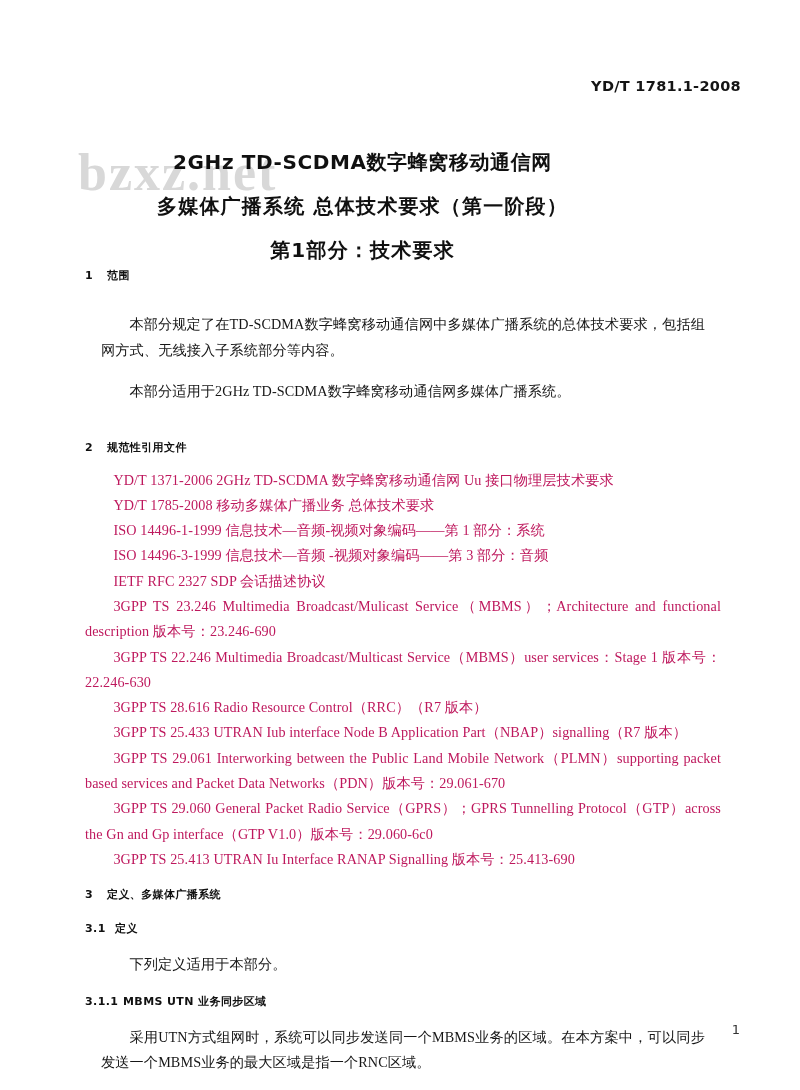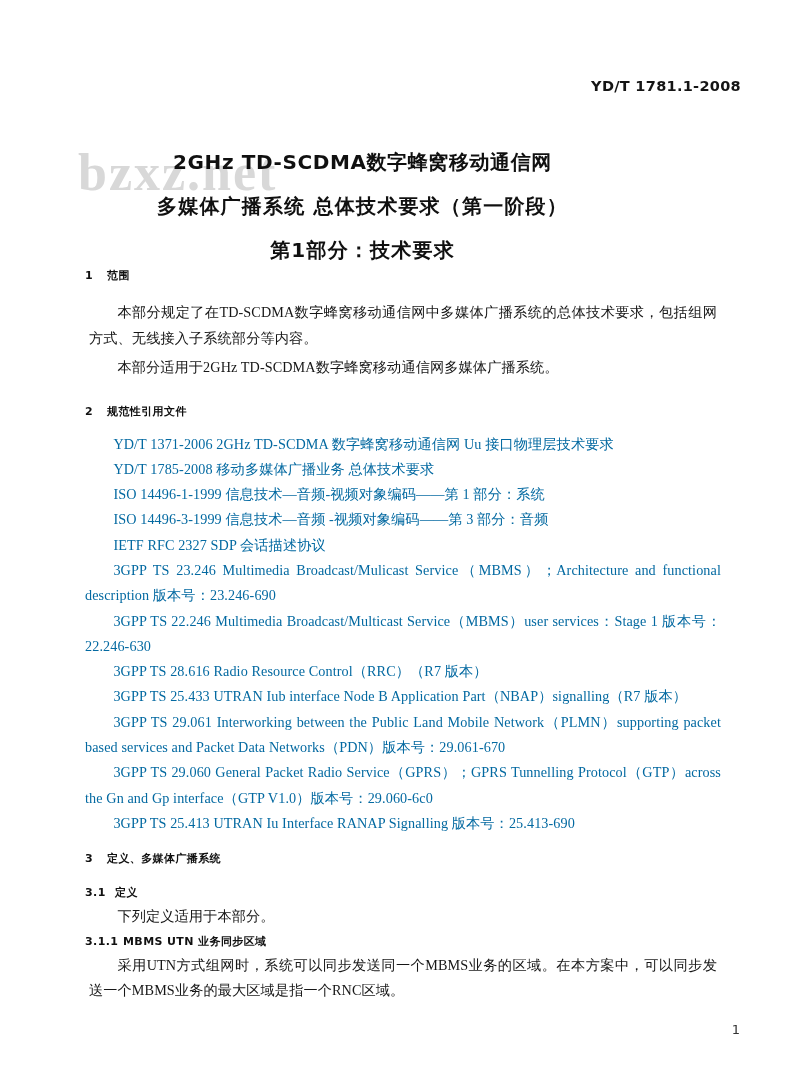--- a/index.html
+++ b/index.html
@@ -97,38 +97,38 @@
     min-width: 22px;
   }
   .sec-head.sub .num { min-width: 30px; }
   .sec-head.subsub .num { min-width: 38px; }
 
   .para {
     font-size: 14.2px;
     line-height: 25.5px;
     text-align: justify;
     text-indent: 2em;
-    margin: 4px;
+    margin: 16px;
     color: #161616;
     letter-spacing: 0.1px;
   }
 
   .gap-sm { height: 9px; }
   .gap-md { height: 15px; }
   .gap-lg { height: 19px; }
 
   .ref-list {
     list-style: none;
     margin: 0;
     padding: 0;
   }
   .ref-item {
     font-size: 14.2px;
     line-height: 25.3px;
-    color: #0369a1;
+    color: #be185d;
     text-indent: 2em;
     text-align: justify;
     margin: 0;
     letter-spacing: 0.1px;
   }
 
   .page-num {
     position: absolute;
     right: 60px;
     top: 1022px;

